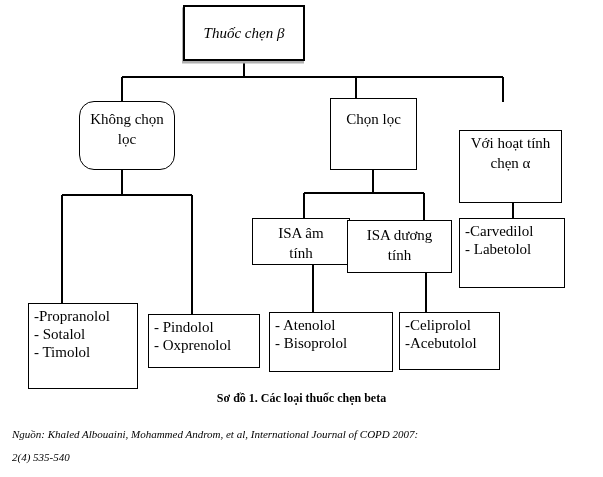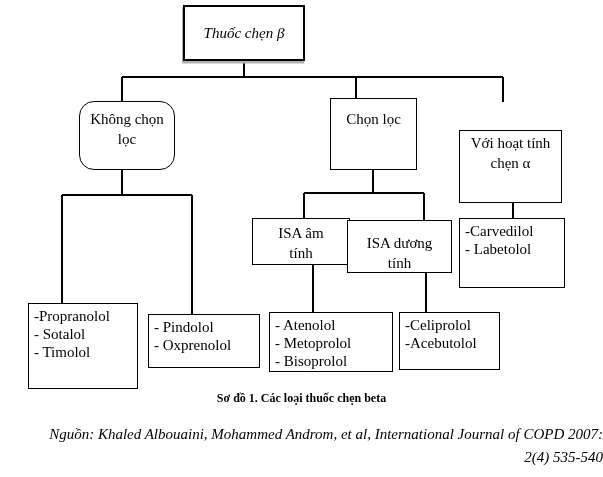--- a/index.html
+++ b/index.html
@@ -38,39 +38,39 @@
     font-style: italic;
     border-width: 2px;
     box-shadow: -1px 2.5px 0 #b0b0b0;
   }
   
   .n-root    { left:183px; top:5px;   width:122px; height:56px; }
   .n-nonsel  { left:79px;  top:101px; width:96px;  height:69px; padding-top:7px;border-radius:15px; }
   .n-sel     { left:330px; top:98px;  width:87px;  height:72px; padding-top:10px; }
   .n-alpha   { left:459px; top:102px; width:103px; height:73px; padding-top:2px;margin-top:28px; }
   .n-isaneg  { left:252px; top:218px; width:98px;  height:47px; padding-top:4px; }
-  .n-isapos  { left:347px; top:220px; width:105px; height:53px; padding-top:12px; }
+  .n-isapos  { left:347px; top:220px; width:105px; height:53px; padding-top:4px; }
   .n-carv    { left:459px; top:218px; width:106px; height:70px; }
   .n-prop    { left:28px;  top:303px; width:110px; height:86px; }
   .n-pind    { left:148px; top:314px; width:112px; height:54px; padding-top:5px; }
   .n-aten    { left:269px; top:312px; width:124px; height:60px; }
   .n-celi    { left:399px; top:312px; width:101px; height:58px; }
   .caption {
     position: absolute;
     left: 0; right: 0; top: 391px;
     text-align: center;
     font-weight: bold;
     font-size: 12px;
   }
   .source {
     position: absolute;
     left: 12px; right: 0; top: 423px;
-    text-align: right;
+    text-align: left;
     font-style: italic;
-    font-size: 15px;
+    font-size: 11px;
     line-height: 23px;
   }
   .source .l1 { white-space: nowrap; }
 </style>
 </head>
 <body>
 
 <div id="stage">
 
   <svg id="connectors" viewBox="0 0 603 477" shape-rendering="crispEdges">
@@ -138,21 +138,20 @@
     <div>- Timolol</div>
   </div>
 
   <div class="node list n-pind">
     <div>- Pindolol</div>
     <div>- Oxprenolol</div>
   </div>
 
   <div class="node list n-aten">
     <div>- Atenolol</div>
-    <div>- Metoprolol</div>
     <div>- Bisoprolol</div>
   </div>
 
   <div class="node list n-celi">
     <div>-Celiprolol</div>
     <div>-Acebutolol</div>
   </div>
 
   <div class="caption">Sơ đồ 1. Các loại thuốc chẹn beta</div>
 

